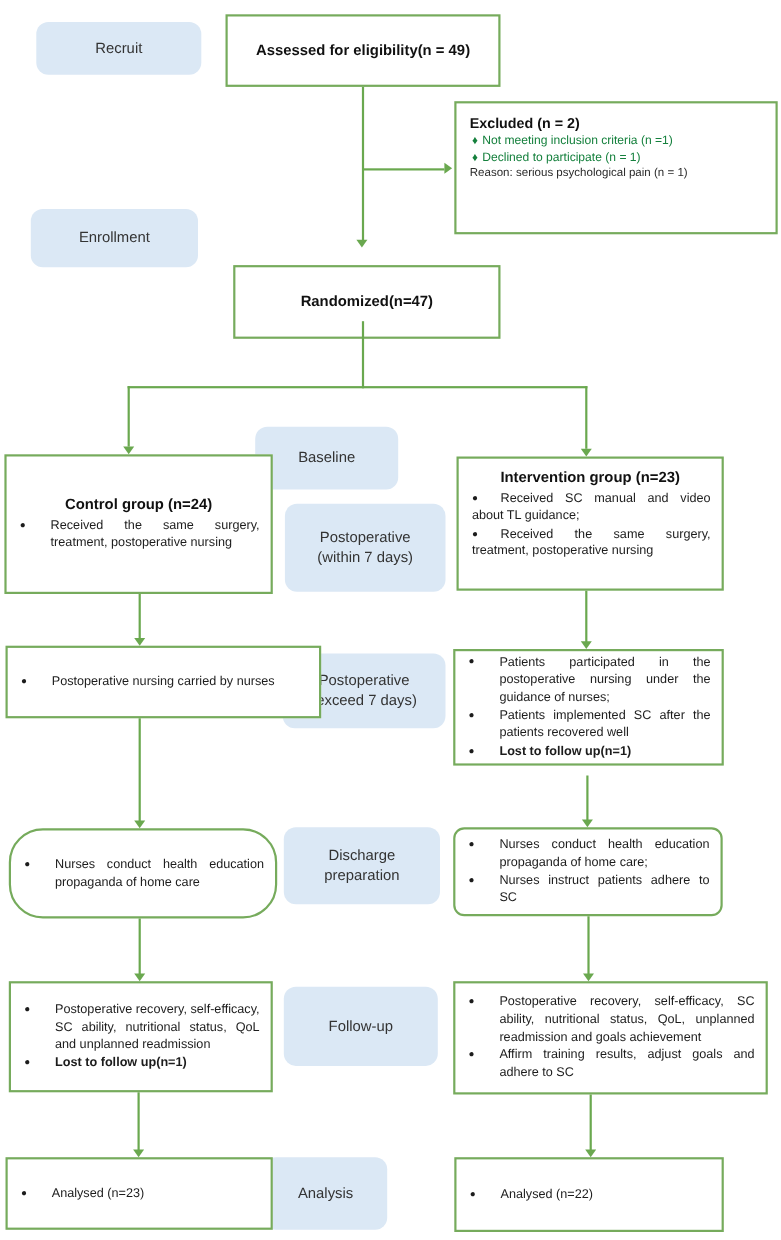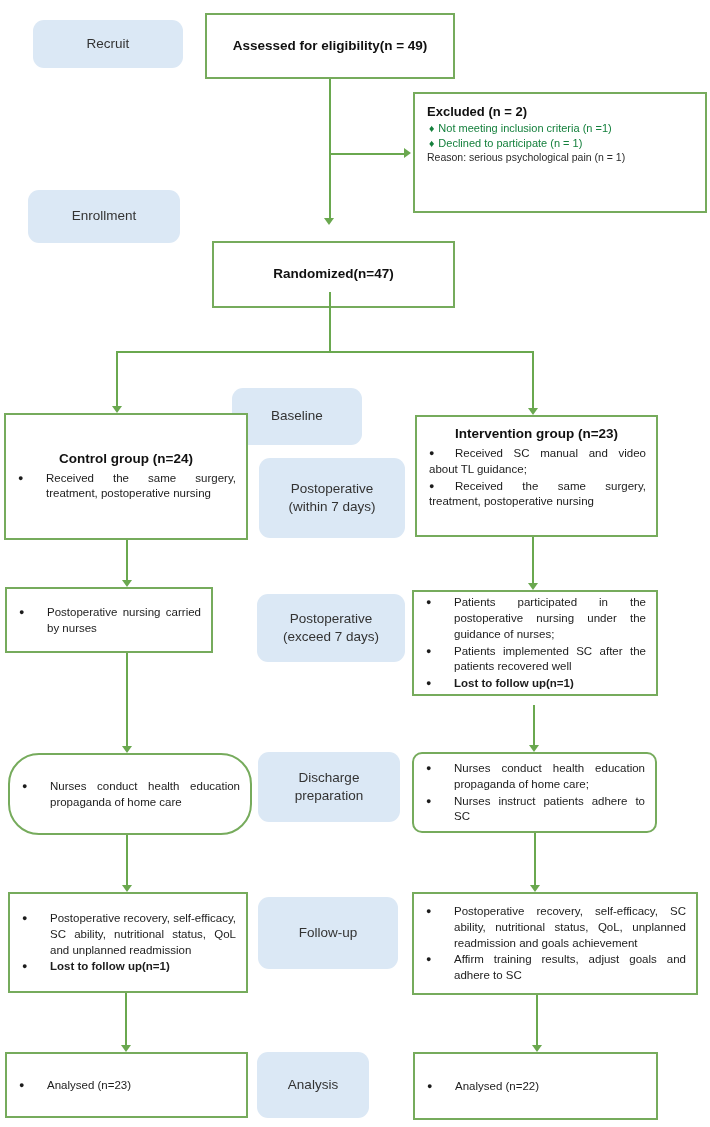--- a/index.html
+++ b/index.html
@@ -14,33 +14,33 @@
     text-align:center;color:#333;font-size:13.5px;line-height:1.35;
     white-space:pre-line;
   }
   #lbl-recruit{left:33px;top:20px;width:150px;height:48px;}
   #lbl-enrollment{left:28px;top:190px;width:152px;height:53px;}
   #lbl-baseline{left:232px;top:388px;width:130px;height:57px;}
   #lbl-postop-within{left:259px;top:458px;width:146px;height:80px;}
   #lbl-postop-exceed{left:257px;top:594px;width:148px;height:68px;}
   #lbl-discharge{left:258px;top:752px;width:142px;height:70px;}
   #lbl-followup{left:258px;top:897px;width:140px;height:72px;}
-  #lbl-analysis{left:257px;top:1052px;width:112px;height:66px;}
+  #lbl-analysis{left:240px;top:1052px;width:112px;height:66px;}
 
   
   .box{
     position:absolute;background:#fff;border:2px solid #76ab5c;
     box-sizing:border-box;display:flex;flex-direction:column;justify-content:center;
   }
   #box-assessed{left:205px;top:13px;width:250px;height:66px;}
   #box-excluded{left:413px;top:92px;width:294px;height:121px;justify-content:flex-start;padding:10px 8px 4px 12px;}
   #box-randomized{left:212px;top:225px;width:243px;height:67px;margin-top:16px;}
   #box-control{left:4px;top:413px;width:244px;height:127px;}
   #box-intervention{left:415px;top:415px;width:243px;height:122px;justify-content:flex-start;padding-top:8px;}
-  #box-l3{left:5px;top:587px;width:208px;height:66px;}
+  #box-l3{left:5px;top:587px;width:287px;height:66px;}
   #box-r3{left:412px;top:590px;width:246px;height:106px;}
   #box-l4{left:8px;top:753px;width:244px;height:82px;border-radius:31px;}
   #box-r4{left:412px;top:752px;width:245px;height:81px;border-radius:10px;}
   #box-l5{left:8px;top:892px;width:240px;height:101px;}
   #box-r5{left:412px;top:892px;width:286px;height:103px;}
   #box-l6{left:5px;top:1052px;width:243px;height:66px;}
   #box-r6{left:413px;top:1052px;width:245px;height:68px;}
 
   .center-txt{display:flex;flex-direction:row;align-items:center;justify-content:center;}
   .b-title{font-weight:bold;font-size:13.5px;color:#111;text-align:center;line-height:1.4;}

